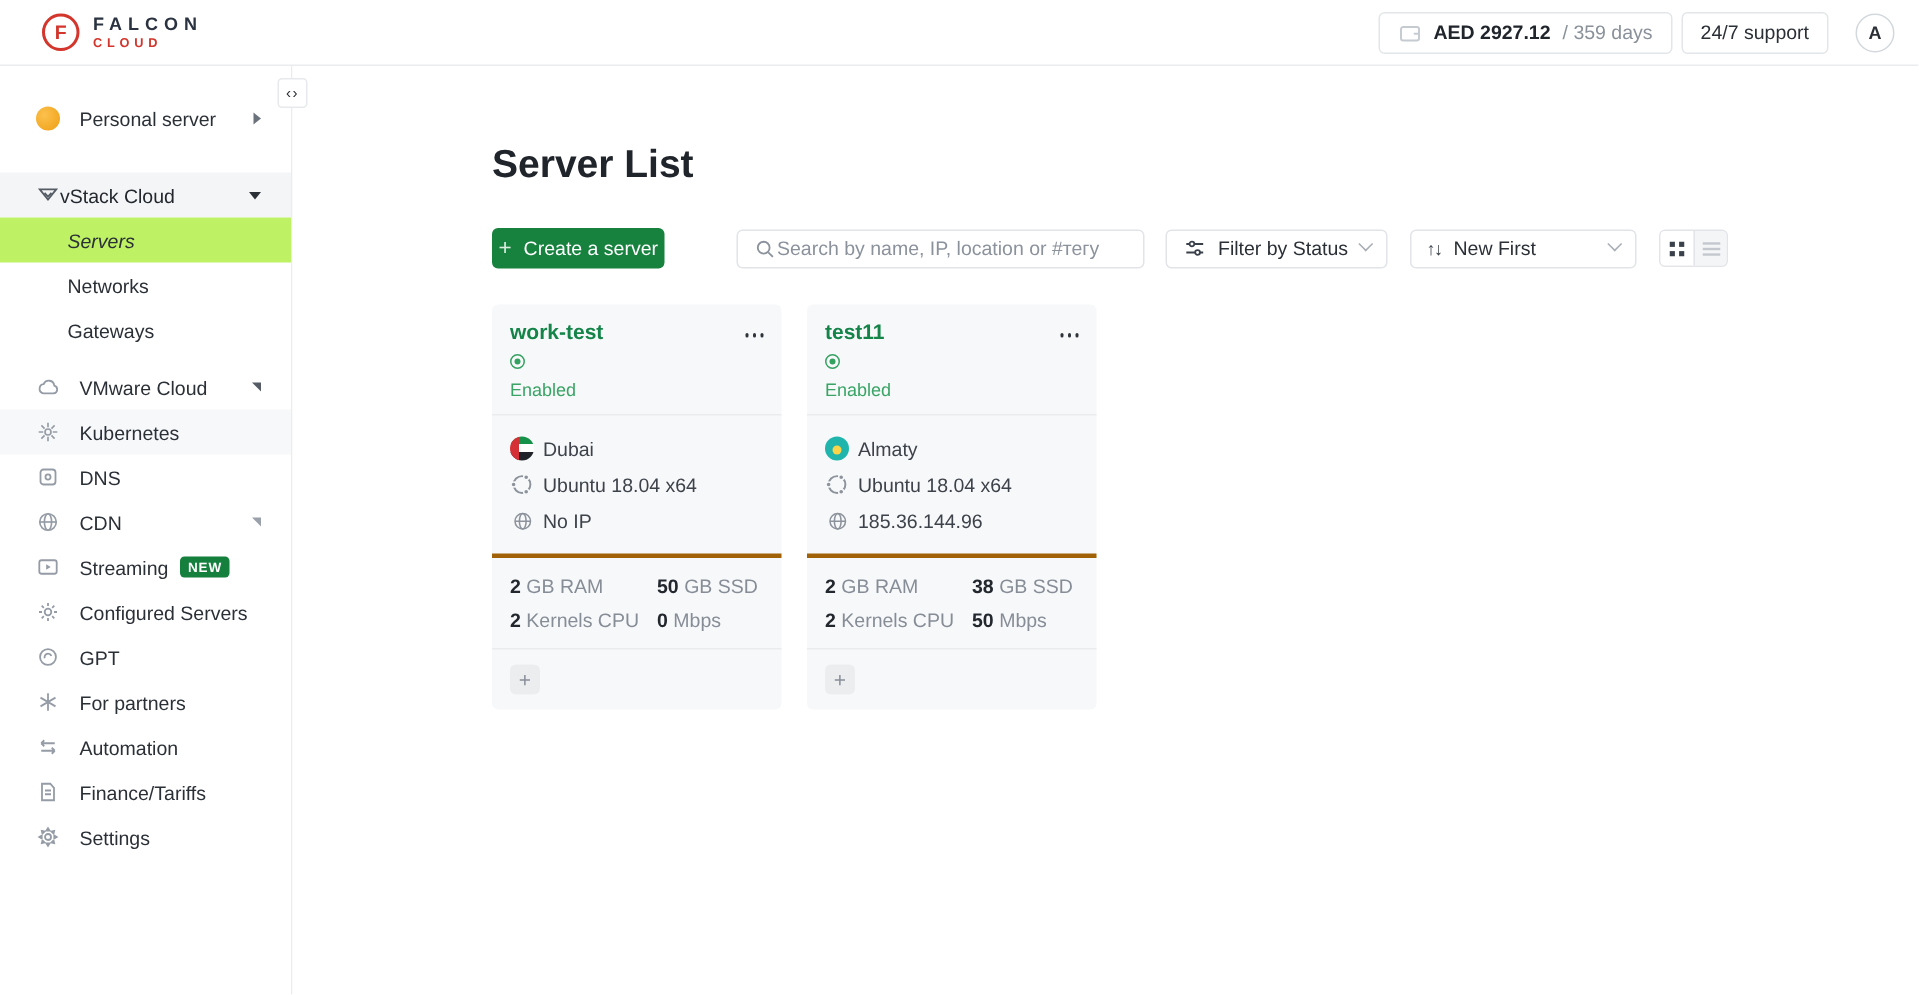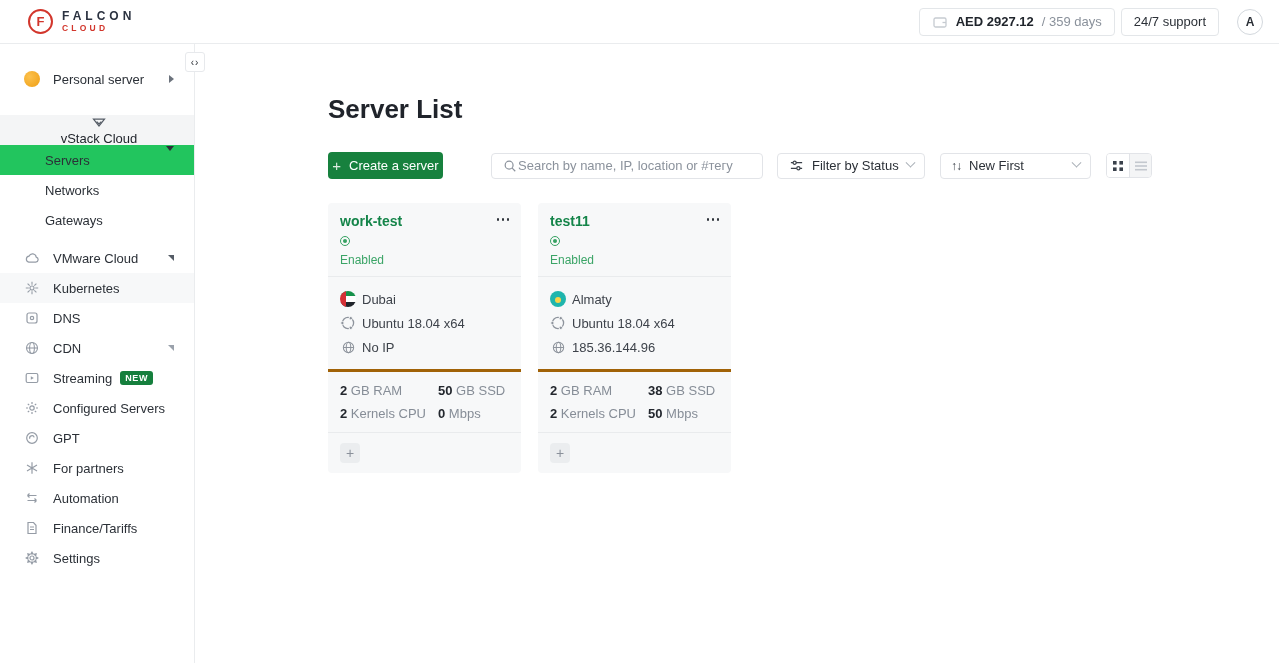--- a/index.html
+++ b/index.html
@@ -42,21 +42,21 @@
     border-top:4px solid transparent; border-bottom:4px solid transparent; }
   .section-head { height:30px; background:#f4f5f6; display:flex; align-items:center;
     padding:0 20px 0 24px; font-size:13px; color:#23272e; margin-top:20px; cursor:pointer; }
   .caret-down { margin-left:auto; width:0; height:0; border-top:5px solid #2b3037;
     border-left:4px solid transparent; border-right:4px solid transparent; }
   .caret-corner { margin-left:auto; width:0; height:0; border-top:6px solid #555c66;
     border-left:6px solid transparent; }
   .caret-corner.light { border-top-color:#9aa1ab; }
   .subitem { height:30px; display:flex; align-items:center; padding-left:45px; font-size:13px;
     color:#2b3037; cursor:pointer; }
-  .subitem.active { background:#22c55e; }
+  .subitem.active { background:#bef264;font-style:italic; }
   .sidebar-items { margin-top:8px; }
   .srow.hl { background:#f7f8f9; }
   .icon16 { width:16px; height:16px; flex:0 0 16px; display:flex; align-items:center; justify-content:center; }
   .badge-new { margin-left:8px; background:#157f3d; color:#fff; font-size:9px; font-weight:700;
     letter-spacing:.6px; padding:2px 5px; border-radius:3px; }
 
   
   .content { flex:1; padding:50px 0 0 133px; background:#fff; }
   .page-title { font-size:26px; font-weight:700; color:#20242b; }
   .toolbar { margin-top:27px; display:flex; align-items:center; }
@@ -79,21 +79,21 @@
   .view-toggle { margin-left:15px; height:25px; border:1px solid #e2e4e8; border-radius:4px;
     display:flex; overflow:hidden; }
   .seg { width:22px; display:flex; align-items:center; justify-content:center; cursor:pointer; }
   .seg.grid { background:#fff; }
   .seg.list { background:#f4f5f6; border-left:1px solid #e2e4e8; }
 
   
   .cards { display:flex; gap:17px; margin-top:24px; }
   .card { width:193px; background:#f7f8f9; border-radius:4px; }
   .card-head { padding:10px 12px 9px; }
-  .head-top { display:flex; align-items:flex-start; justify-content:space-between;gap:25px; }
+  .head-top { display:flex; align-items:center; justify-content:space-between;gap:25px; }
   .srv-name { font-size:14px; font-weight:700; color:#148449; cursor:pointer; }
   .dots { display:flex; gap:2.5px; padding-top:5px; cursor:pointer; }
   .dots i { width:2.5px; height:2.5px; border-radius:50%; background:#2f343b; }
   .status { margin-top:7px; display:flex; gap:7px; font-size:12px; color:#3aa466;flex-direction:column; }
   .stat-dot { width:10px; height:10px; border:1px solid #35a161; border-radius:50%; position:relative; }
   .stat-dot::after { content:""; position:absolute; left:2px; top:2px; width:4px; height:4px;
     border-radius:50%; background:#35a161; }
   .card-info { border-top:1px solid #e9ebed; padding:10px 12px; }
   .info-row { display:flex; align-items:center; gap:6px; height:24px; font-size:13px; color:#3e434b; }
   .flag { width:16px; height:16px; border-radius:50%; overflow:hidden; position:relative; flex:0 0 16px; }
@@ -149,21 +149,21 @@
     <span>‹›</span>
   </div>
 
   <div class="sidebar">
     <div class="srow">
       <span class="proj-avatar"></span>
       <span class="lbl">Personal server</span>
       <span class="chev-right"></span>
     </div>
 
-    <div class="section-head" style="margin-top:21px;flex-direction:column;">
+    <div class="section-head" style="margin-top:21px;">
       <span class="icon16">
         <svg width="16" height="16" viewBox="0 0 16 16" fill="none" stroke="#555c66" stroke-width="1.2">
           <path d="M2.5 4.2h11L8 11 2.5 4.2z"></path>
             <path d="M5.7 6.6 8 9l2.3-2.4"></path>
         </svg>
       </span>
       <span class="lbl">vStack Cloud</span>
       <span class="caret-down"></span>
     </div>
     <div class="subitem active">

